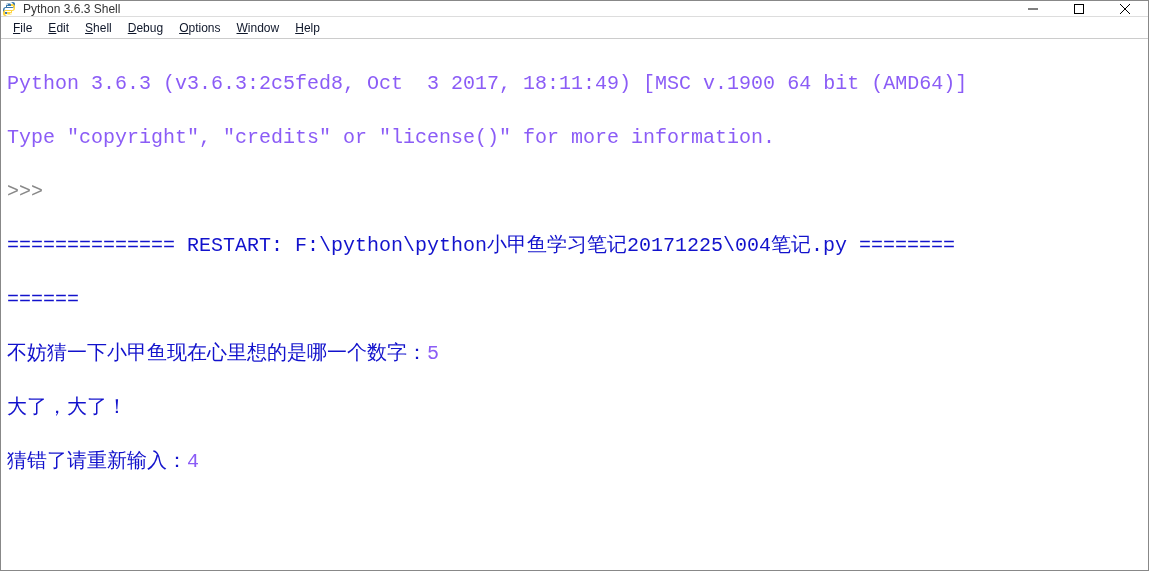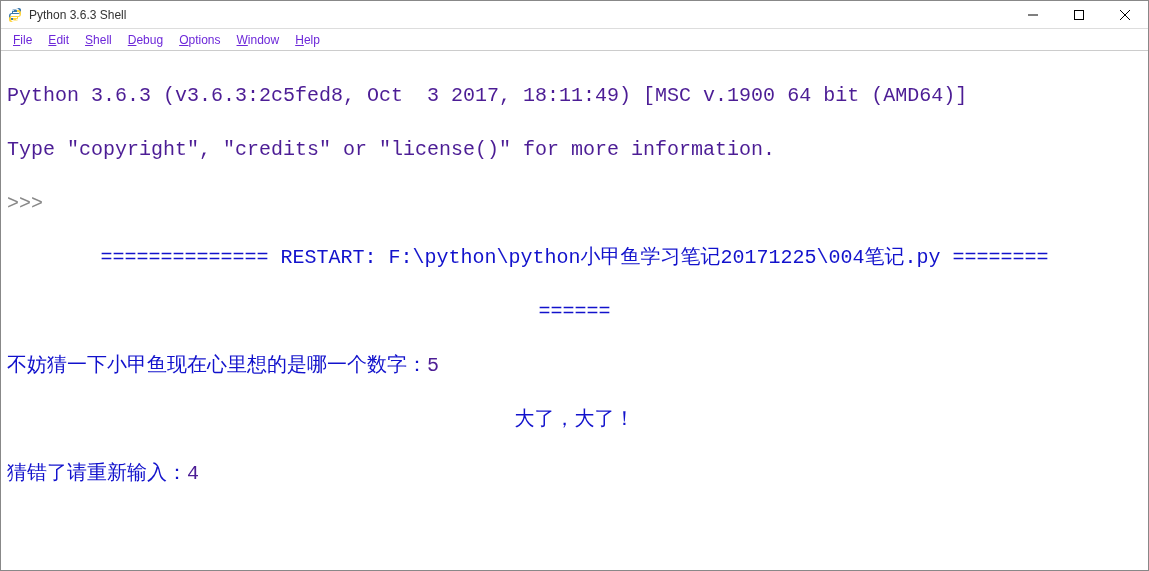--- a/index.html
+++ b/index.html
@@ -6,25 +6,25 @@
   body {
     margin: 0;
     font-family: "Microsoft YaHei", "SimSun", sans-serif;
     background: #fff;
     width: 1149px;
     height: 571px;
     overflow: hidden;
     border: 1px solid #888;
   }
   .titlebar {
-    height: 28px;
+    height: 16px;
     background: #fff;
     display: flex;
     align-items: center;
-    padding-left: 6px;
+    padding-left: 0;
     border-bottom: 1px solid #ddd;
     font-size: 12px;
     color: #333;
   }
   .title-icon {
     width: 16px; height: 16px;
     margin-right: 6px;
     display: inline-flex;
     align-items: center; justify-content: center;
   }
@@ -37,39 +37,39 @@
     font-size: 14px; color: #222;
     cursor: pointer;
   }
   .menubar {
     height: 22px;
     background: #fff;
     display: flex;
     align-items: center;
     padding-left: 6px;
     font-size: 12px;
-    color: #6d28d9;
+    color: #0f172a;
     border-bottom: 1px solid #ccc;
   }
   .menu-item {
     padding: 2px 10px 2px 6px;
     cursor: pointer;
   }
   .menu-item .ul { text-decoration: underline; }
   .console {
     padding: 4px 6px;
     font-family: "Consolas", "Courier New", monospace;
     font-size: 20px;
     line-height: 1.35;
     color: #000;
     white-space: pre;
   }
   .prompt { color: #888; }
-  .blue { color: #1212cc; text-align: center; }
-  .black { color: #4c1d95; }
+  .blue { color: #1212cc; }
+  .black { color: #8b5cf6; }
   .line { display: block; }
 </style>
 </head>
 <body>
 
 <div class="titlebar">
   <span class="title-icon">
     <svg width="16" height="16" viewBox="0 0 16 16">
       <path d="M7 1h2c2 0 3 1 3 3v2H6V5h4V4c0-1-.5-1.5-1.5-1.5h-2C5.5 2.5 5 3 5 4v2c-2 0-3 1-3 3v1c0 2 1 3 3 3h1v-2H5c-1 0-1.5-.5-1.5-1.5v-1C3.5 7.5 4 7 5 7h6c2 0 3-1 3-3V3c0-1.2-1-2-2-2H7z" fill="#3776ab"></path>
       <circle cx="6" cy="3.5" r="0.8" fill="#fff"></circle>

